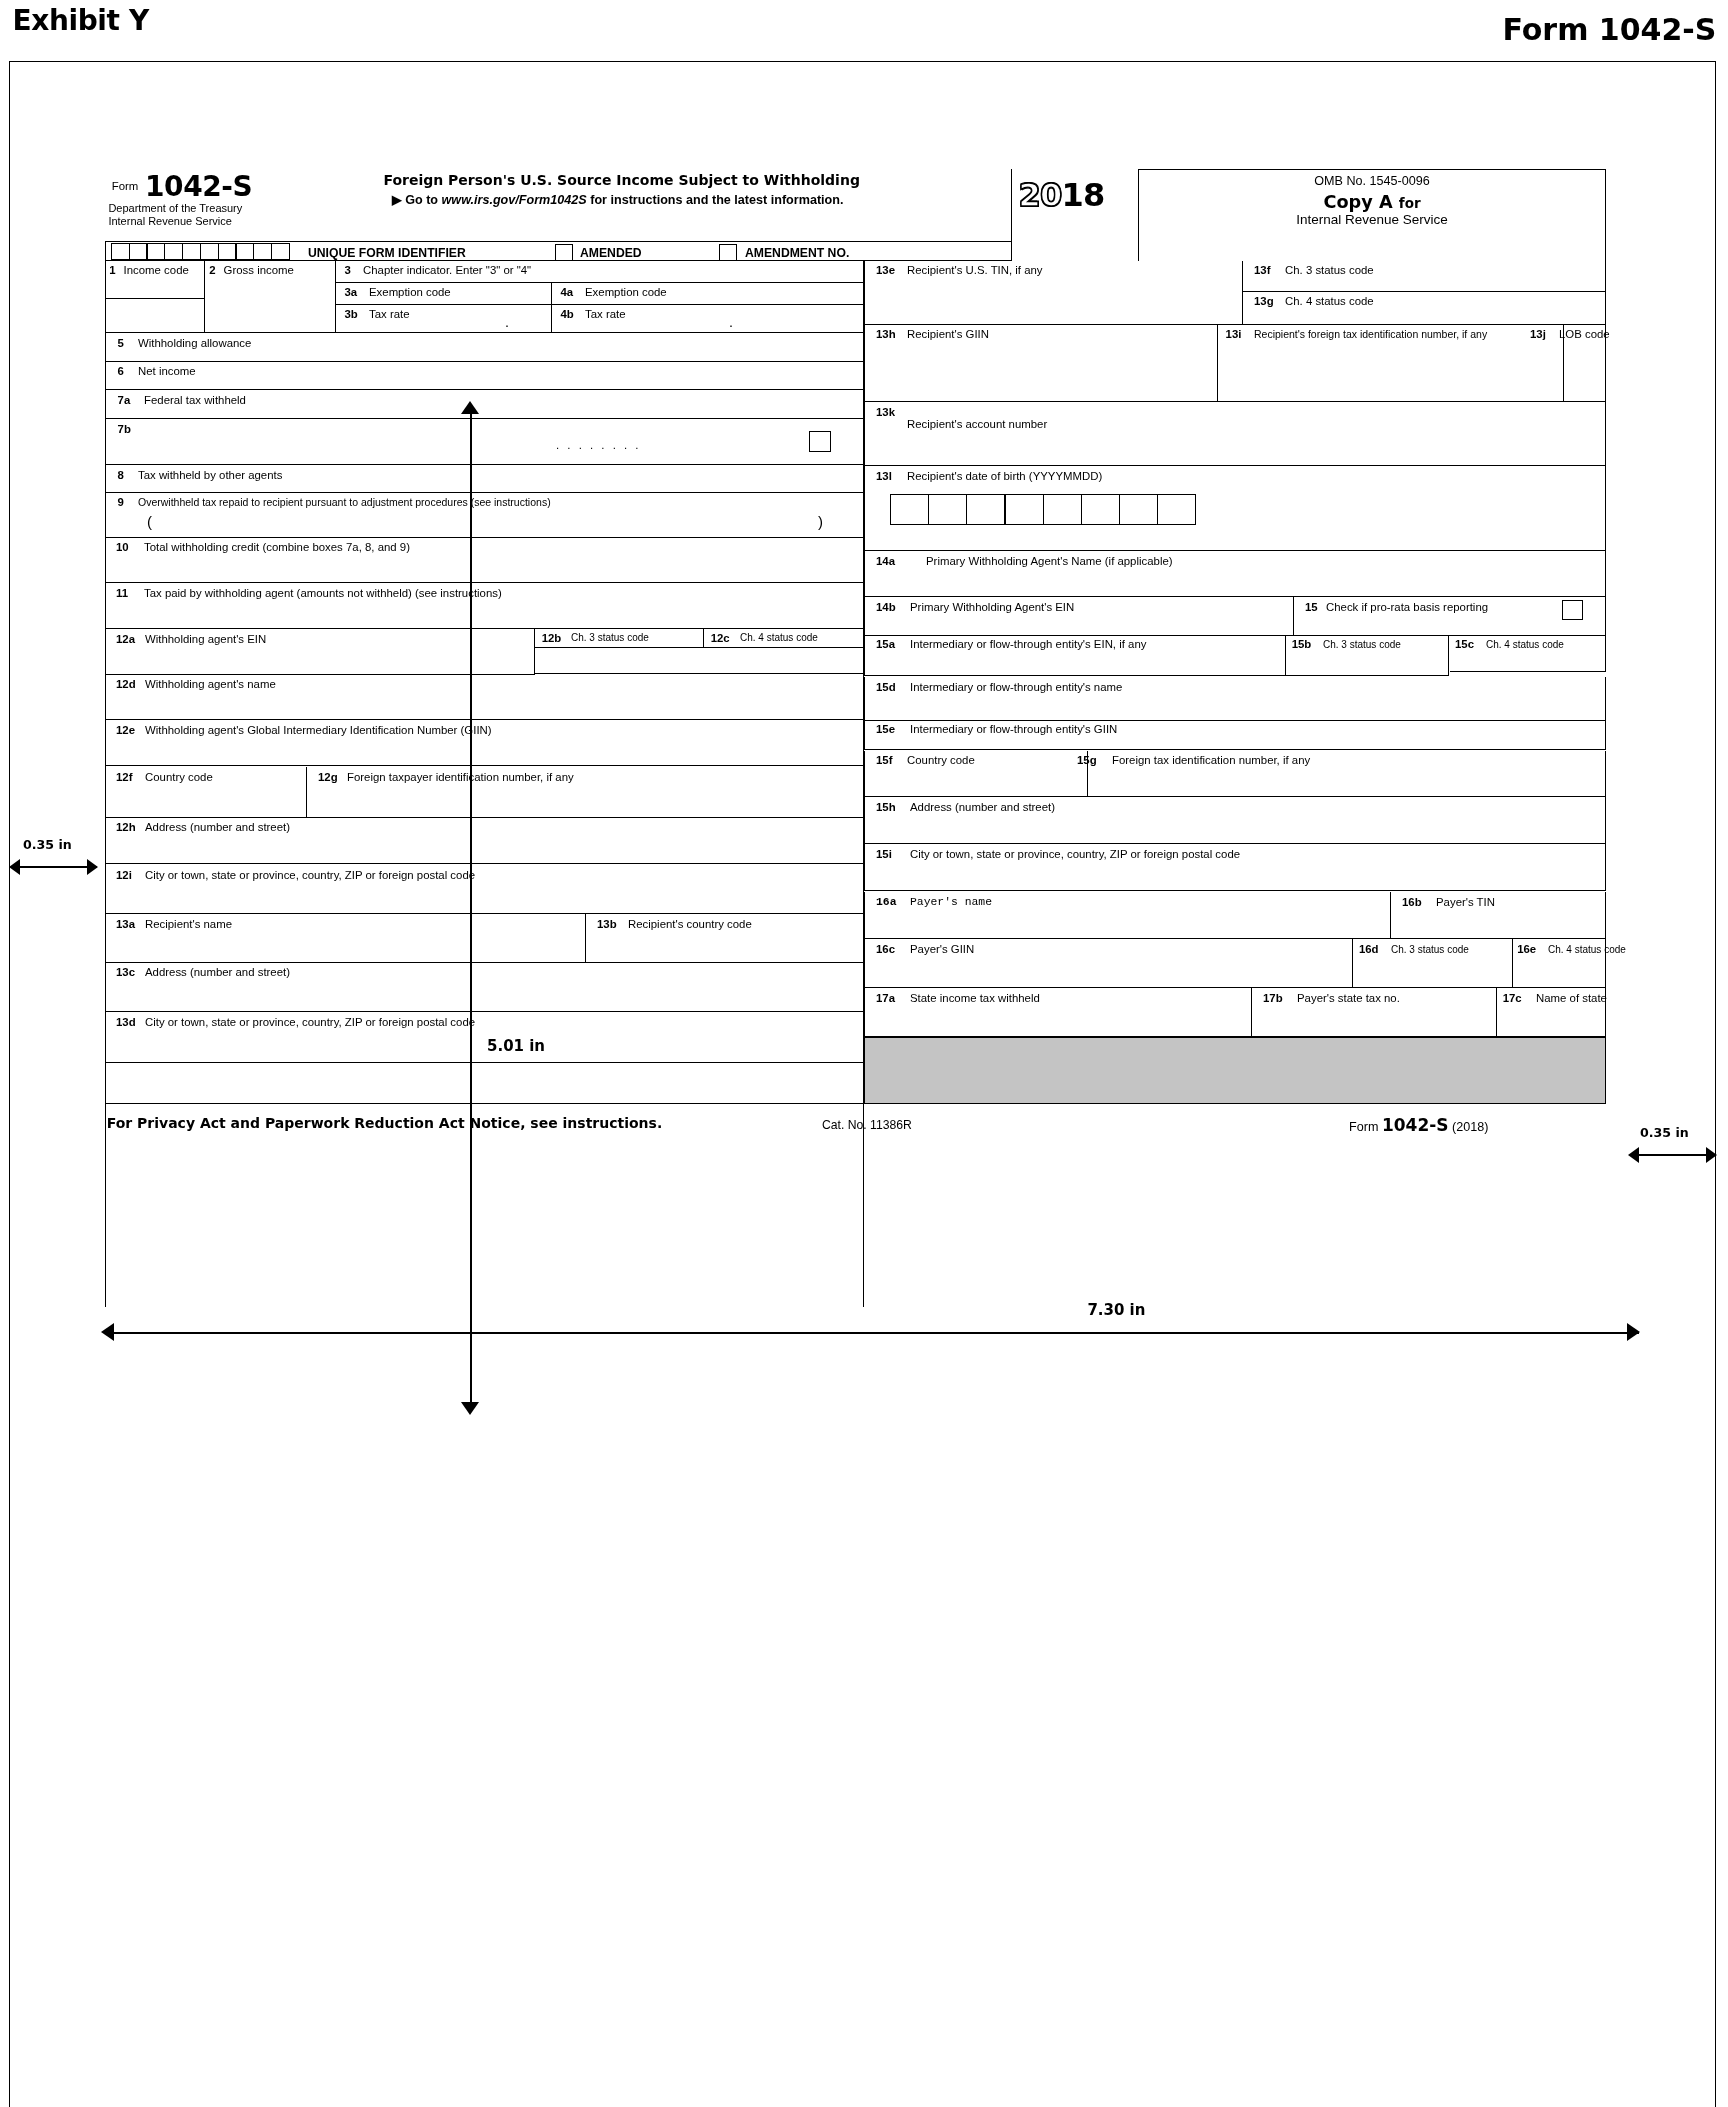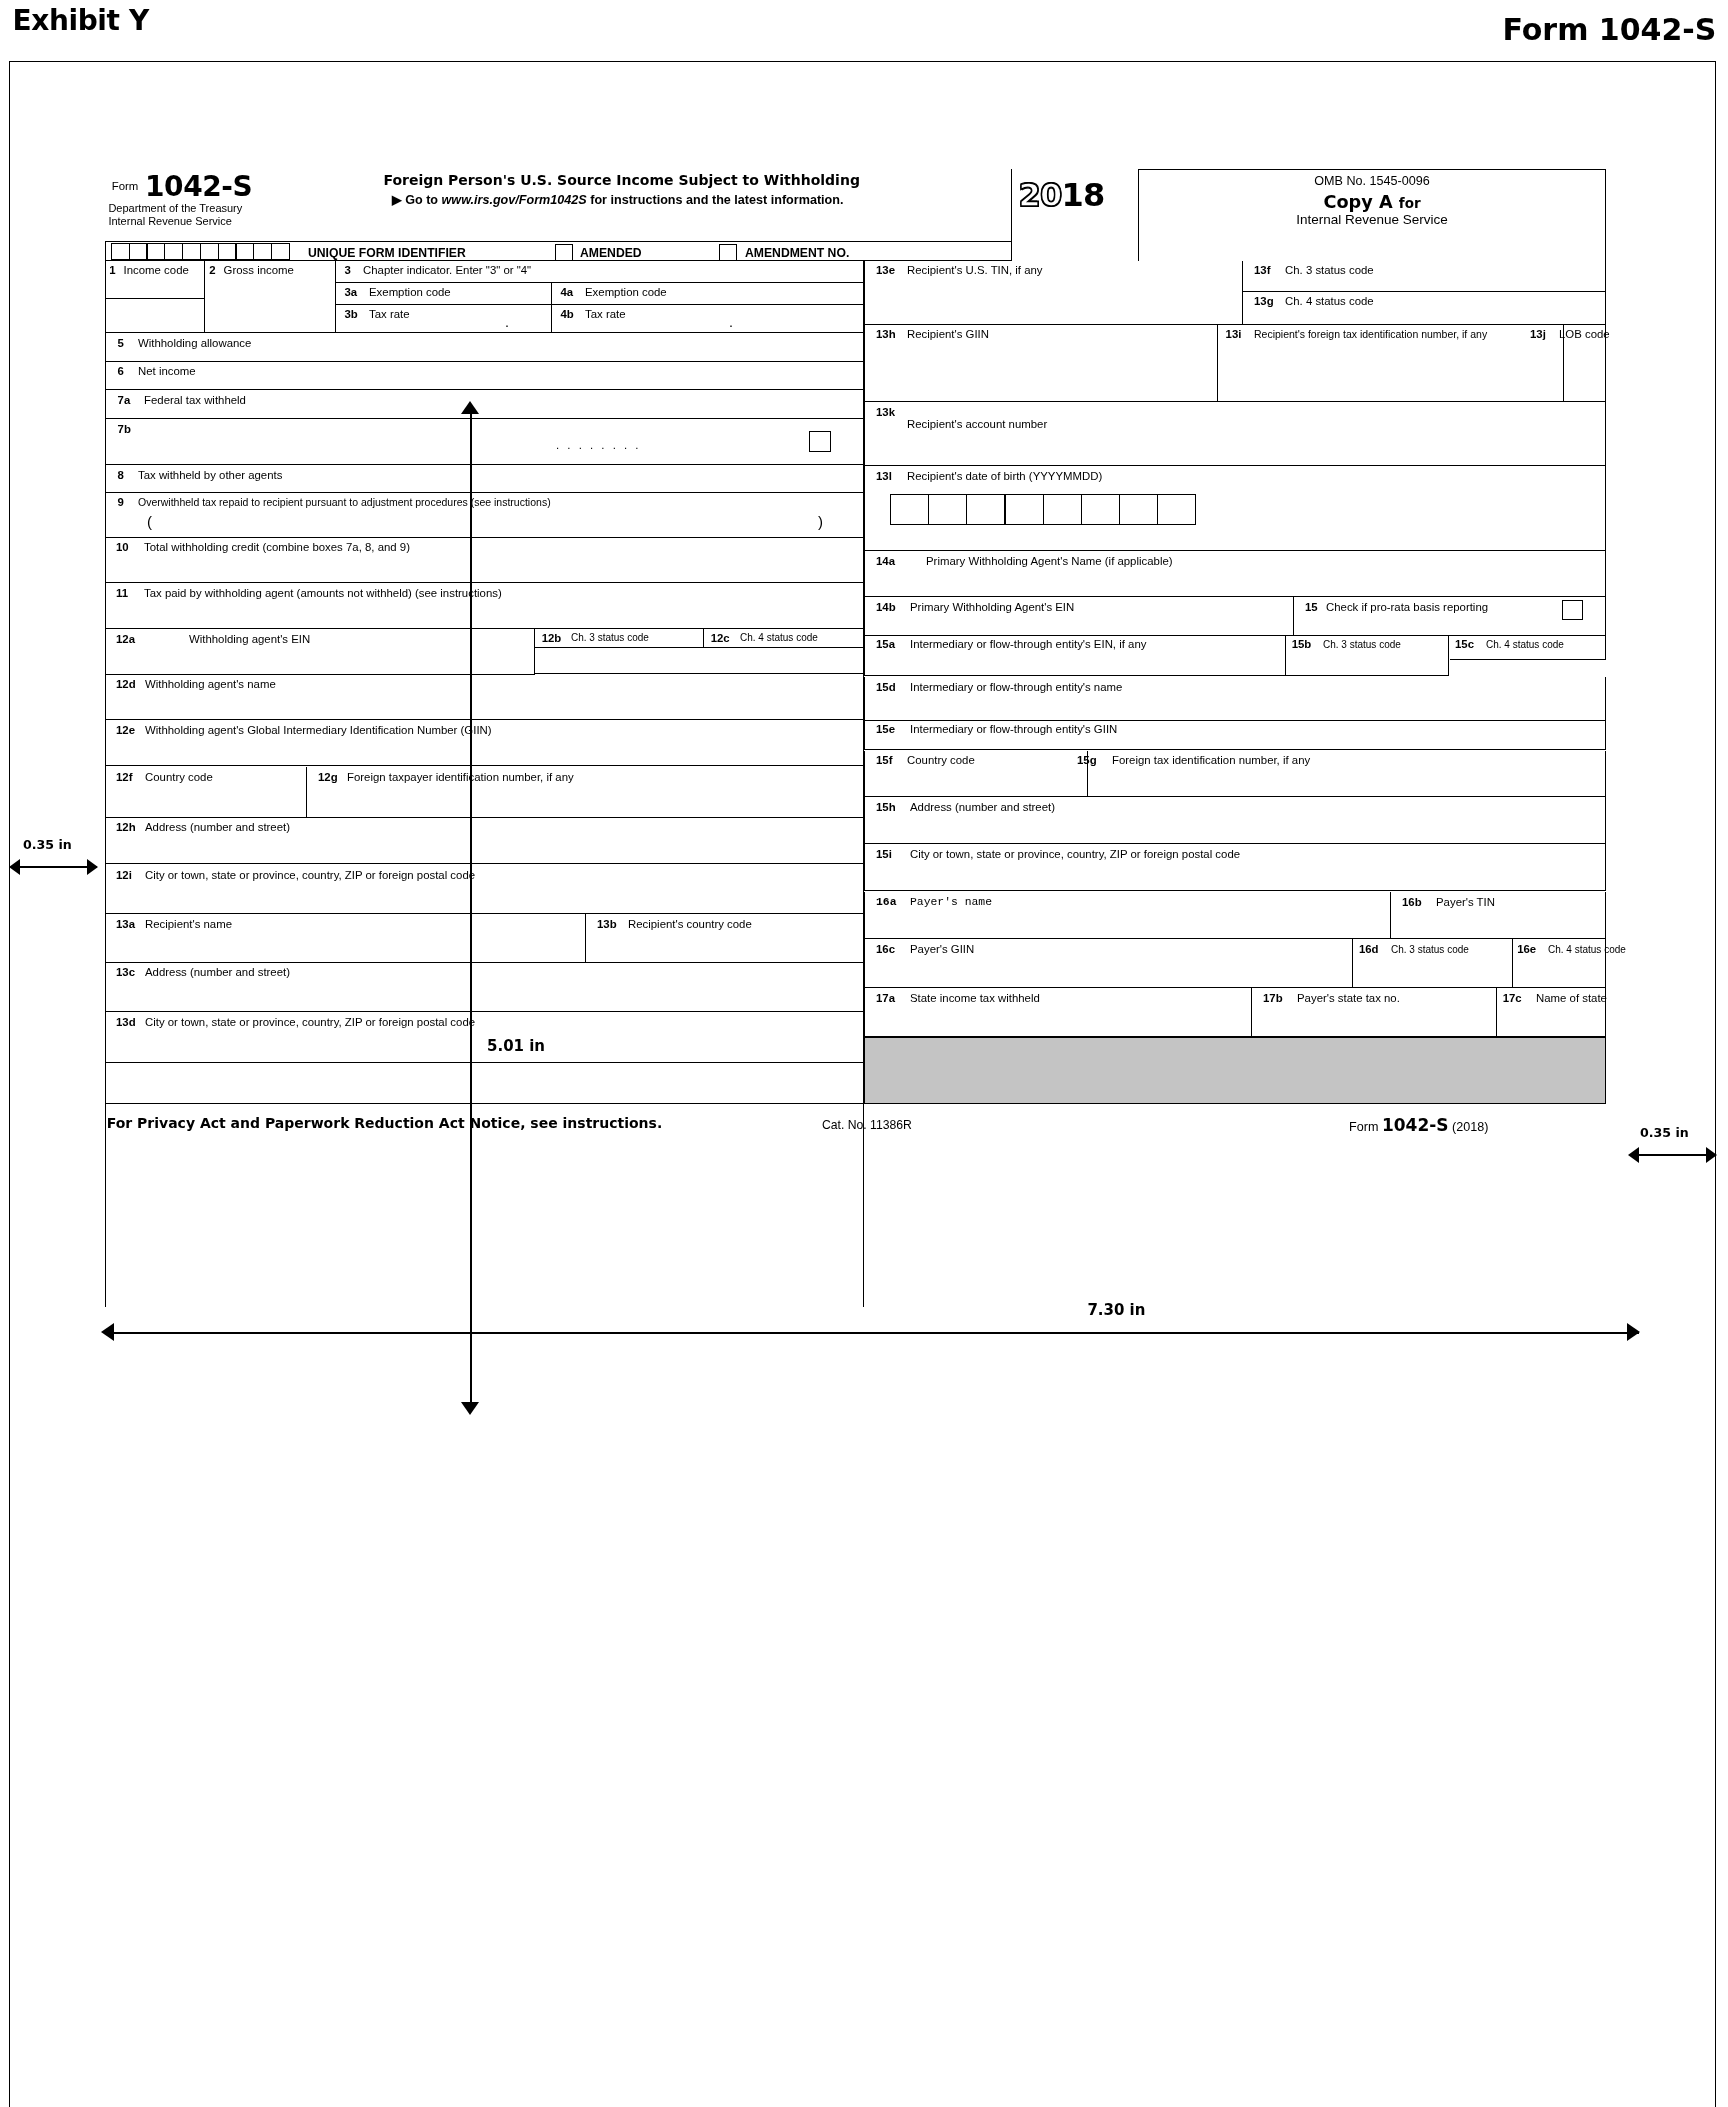--- a/index.html
+++ b/index.html
@@ -299,21 +299,21 @@
       <span class="lbl" style="position:absolute;left:39px;top:4.2px;">Total withholding credit (combine boxes 7a, 8, and 9)</span>
     </div>
 
     <div class="bx b-bot" style="left:0;top:414px;width:759px;height:46px;">
       <span class="num" style="position:absolute;left:11px;top:4.2px;">11</span>
       <span class="lbl" style="position:absolute;left:39px;top:4.2px;">Tax paid by withholding agent (amounts not withheld) (see instructions)</span>
     </div>
 
     <div class="bx b-bot" style="left:0;top:460px;width:430px;height:46px;border-right:0.8px solid #000;">
       <span class="num" style="position:absolute;left:11px;top:4.2px;">12a</span>
-      <span class="lbl" style="position:absolute;left:40px;top:4.2px;margin-left:44px;">Withholding agent's EIN</span>
+      <span class="lbl" style="position:absolute;left:40px;top:4.2px;">Withholding agent's EIN</span>
     </div>
     <div class="bx b-bot" style="left:430px;top:460px;width:169px;height:19.4px;border-right:0.8px solid #000;">
       <span class="num" style="position:absolute;left:6.7px;top:2.5px;">12b</span>
       <span class="lbl tiny" style="position:absolute;left:36px;top:3.4px;">Ch. 3 status code</span>
     </div>
     <div class="bx b-bot" style="left:599px;top:460px;width:160px;height:19.4px;">
       <span class="num" style="position:absolute;left:6.7px;top:2.5px;">12c</span>
       <span class="lbl tiny" style="position:absolute;left:36px;top:3.4px;">Ch. 4 status code</span>
     </div>
     <div class="bx" style="left:430px;top:479px;width:329px;height:26px;border-bottom:0.8px solid #000;"></div>
@@ -428,21 +428,21 @@
     </div>
 
     <div class="bx b-bot b-left" style="left:759px;top:466px;width:422px;height:41px;border-right:0.8px solid #000;">
       <span class="num" style="position:absolute;left:11px;top:3.4px;">15a</span>
       <span class="lbl" style="position:absolute;left:45px;top:3.4px;">Intermediary or flow-through entity's EIN, if any</span>
     </div>
     <div class="bx b-bot" style="left:1180px;top:466px;width:164px;height:41px;border-right:0.8px solid #000;">
       <span class="num" style="position:absolute;left:6.7px;top:3.4px;">15b</span>
       <span class="lbl tiny" style="position:absolute;left:38px;top:4.2px;">Ch. 3 status code</span>
     </div>
-    <div class="bx b-bot b-right" style="left:1345px;top:466px;width:156px;height:25px;">
+    <div class="bx b-bot b-right" style="left:1345px;top:466px;width:156px;height:37px;">
       <span class="num" style="position:absolute;left:5px;top:3.4px;">15c</span>
       <span class="lbl tiny" style="position:absolute;left:36px;top:4.2px;">Ch. 4 status code</span>
     </div>
 
     <div class="bx b-bot b-left b-right" style="left:759px;top:508px;width:742px;height:44px;">
       <span class="num" style="position:absolute;left:11px;top:4.2px;">15d</span>
       <span class="lbl" style="position:absolute;left:45px;top:4.2px;">Intermediary or flow-through entity's name</span>
     </div>
 
     <div class="bx b-bot b-left b-right" style="left:759px;top:551px;width:742px;height:30px;">

